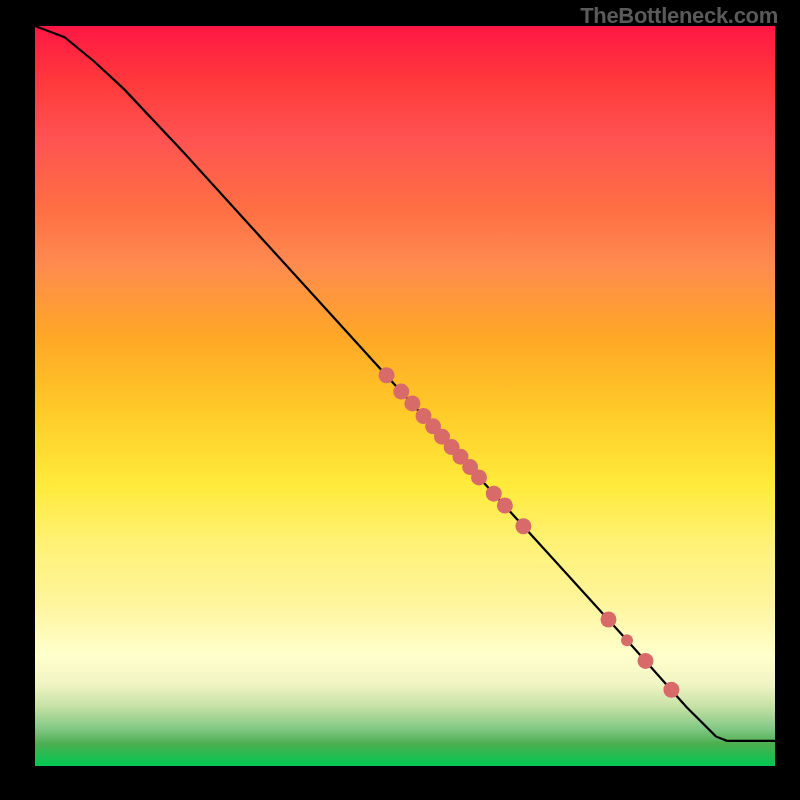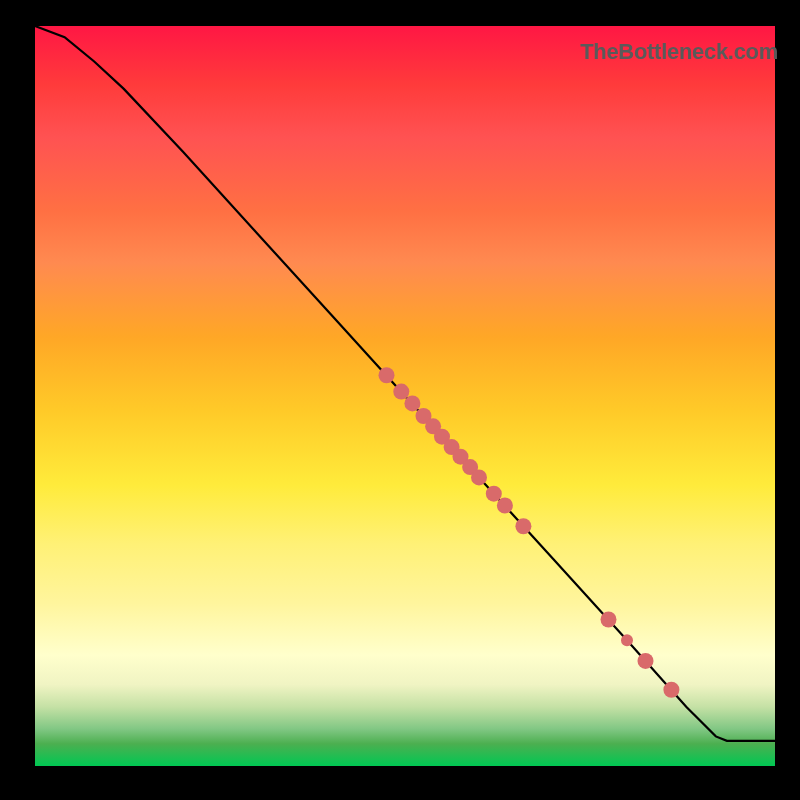--- a/index.html
+++ b/index.html
@@ -13,21 +13,20 @@
   }
   .watermark {
     position: absolute;
     top: 3px;
     right: 22px;
     color: #5a5a5a;
     font-size: 22px;
     font-weight: bold;
     z-index: 10;
     letter-spacing: -0.3px;
-    margin-top: 36px;
   }
   .plot-area {
     position: absolute;
     left: 35px;
     top: 26px;
     width: 740px;
     height: 740px;
     overflow: visible;
   }
   .gradient-bg {

